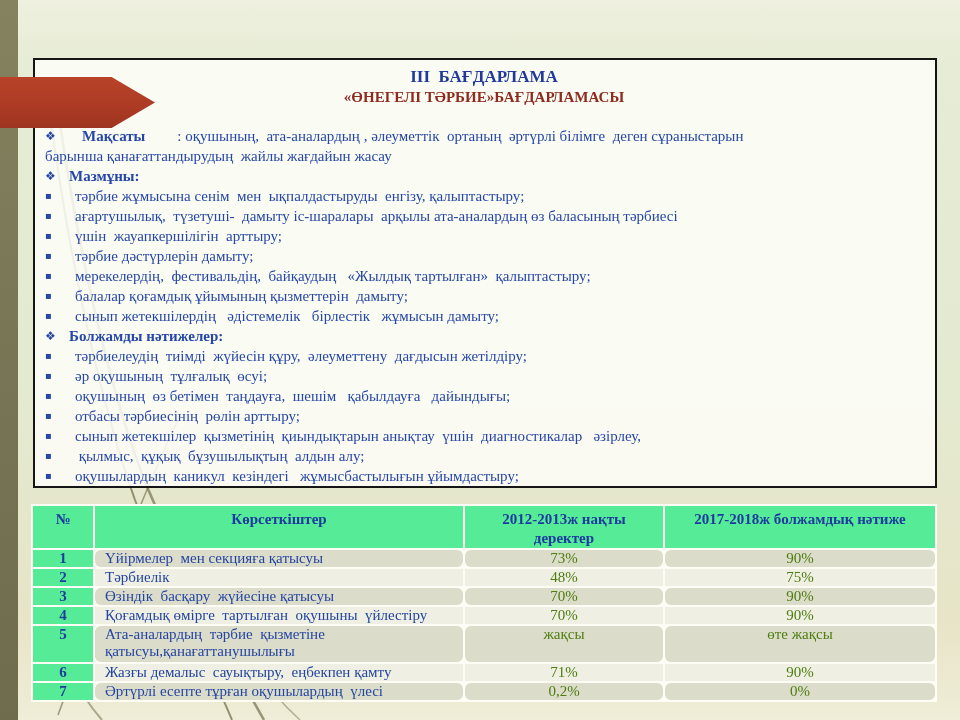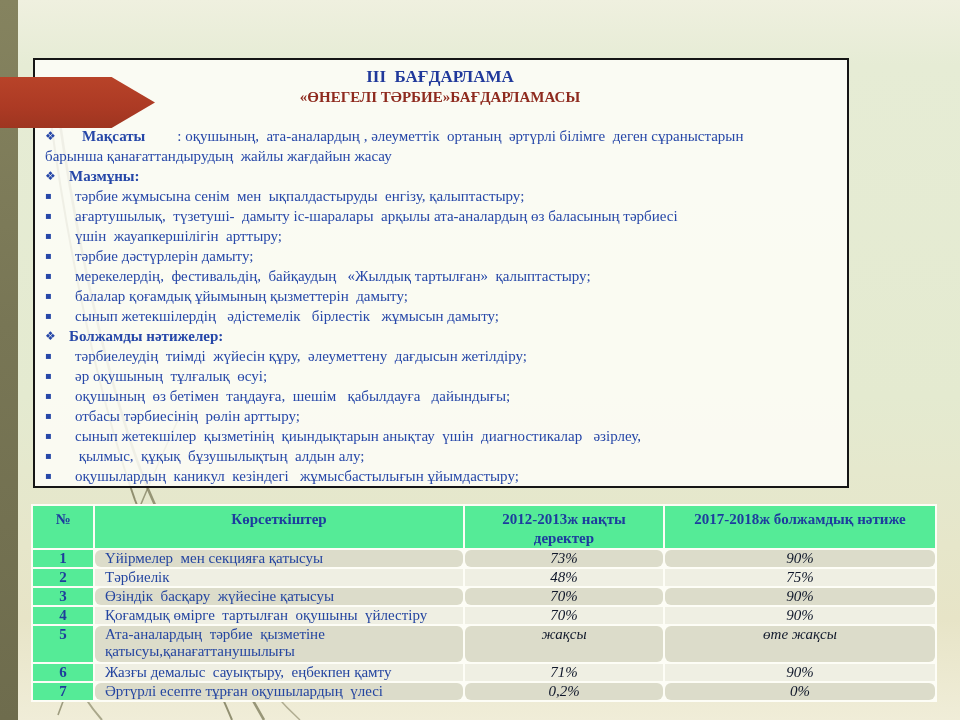--- a/index.html
+++ b/index.html
@@ -13,21 +13,21 @@
   .left-bar {
     position:absolute; left:0; top:0; width:18px; height:720px; z-index:4;
     background:linear-gradient(180deg,#85835F 0%,#787655 45%,#6E6C4D 100%);
   }
   .arrow {
     position:absolute; left:0; top:77px; width:155px; height:51px; z-index:5;
     background:linear-gradient(180deg,#B84329 0%,#AC3A24 60%,#9E3520 100%);
     clip-path:polygon(0 0,72% 0,100% 50%,72% 100%,0 100%);
   }
   .content-box {
-    position:absolute; left:33px; top:58px; width:816px; height:430px; z-index:2;
+    position:absolute; left:33px; top:58px; width:904px; height:430px; z-index:2;
     border:2px solid #151515; background:rgba(253,253,247,0.87);
     padding:6px 8px 0 6px;
   }
   .box-title { text-align:center; line-height:21px; white-space:pre-wrap; }
   .t1 { font-size:17px; font-weight:bold; color:#20399B; }
   .t2 { font-size:15px; font-weight:bold; color:#8E2A1E; }
   .bullets { margin-top:18px; color:#2647A8; font-size:15px; }
   .bline { display:flex; height:20px; line-height:20px; padding-left:4px; overflow:hidden; }
   .marker { flex:0 0 auto; color:#2647A8; text-align:left; }
   .m-diamond .marker { width:24px; font-size:12px; font-family:"DejaVu Sans",sans-serif; }
@@ -48,21 +48,21 @@
     vertical-align:top; padding-top:4px; line-height:19px;
     height:38px; white-space:pre-line; text-align:center;
   }
   .ind-table td { vertical-align:top; line-height:17px; padding:0 2px; overflow:hidden; }
   .ind-table tr { height:17px; }
   .ind-table tr.tall { height:36px; }
   .c-num {
     background:#55EB97; color:#1E3D9C; font-weight:bold; text-align:center;
   }
   .c-ind { text-align:left; padding-left:10px !important; color:#2445A0; white-space:pre-wrap; }
-  .c-act, .c-for { text-align:center; color:#0f172a;font-style:italic; }
+  .c-act, .c-for { text-align:center; color:#4d7c0f; }
   tr.dark .c-ind, tr.dark .c-act, tr.dark .c-for { background:#DCDCCA;border-radius:6px; }
   tr.light .c-ind, tr.light .c-act, tr.light .c-for { background:#EFEFE3;margin-top:45px; }
 </style>
 </head>
 <body>
 
 <div class="slide">
 
   <svg class="deco" width="960" height="720" viewBox="0 0 960 720">
     <path d="M50,115 C75,300 110,430 135,500 C170,590 205,655 232,720" fill="none" stroke="#7B7958" stroke-width="2" opacity="0.8"></path>

